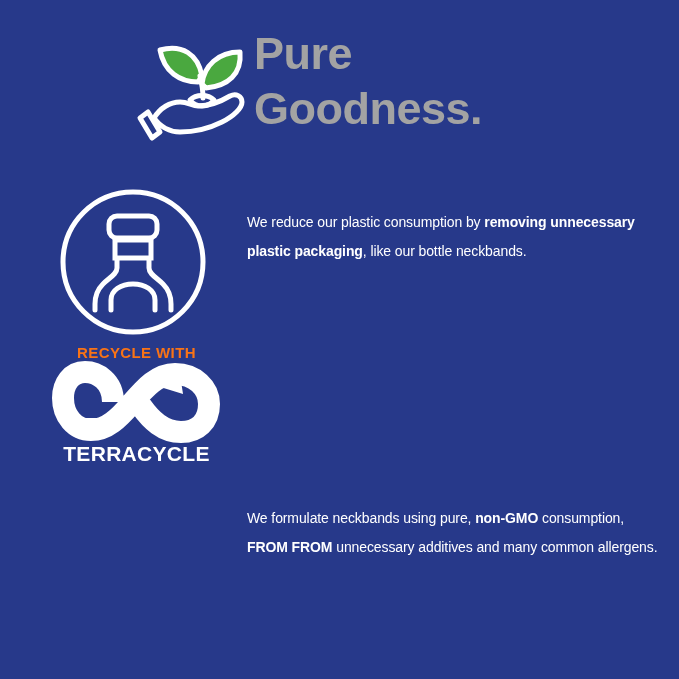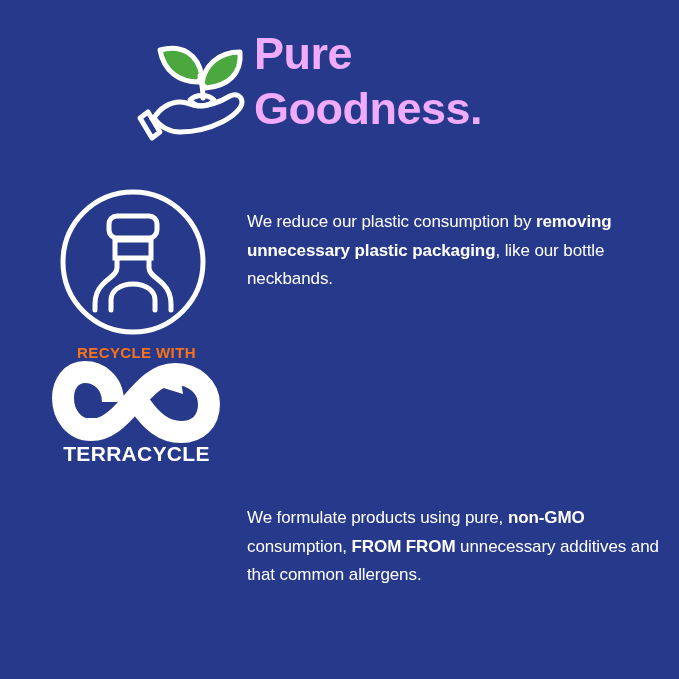--- a/index.html
+++ b/index.html
@@ -34,21 +34,21 @@
     left: 0;
     top: 2px;
     width: 112px;
     height: 112px;
   }
   .brand-title {
     position: absolute;
     left: 108px;
     top: -4px;
     width: 390px;
-    color: #f0abfc;
+    color: #a3a3a3;
     font-size: 45px;
     font-weight: bold;
     line-height: 55px;
     letter-spacing: -0.5px;
     white-space: pre-line;
   }
 
   
   .row {
     position: absolute;
@@ -65,21 +65,21 @@
     top: 0;
     width: 148px;
     height: 148px;
   }
 
   .row-text {
     position: absolute;
     left: 247px;
     width: 418px;
     color: #ffffff;
-    font-size: 17px;
+    font-size: 14px;
     line-height: 28.5px;
     letter-spacing: -0.1px;
   }
   .row-1 .row-text { top: 20px; }
   .row-2 .row-text { top: 22px; }
   .row-3 .row-text { top: 18px; }
 
   .row-text b { font-weight: bold; }
 
   
@@ -199,17 +199,17 @@
 
           <circle cx="146" cy="62" r="5" fill="#ffffff"></circle>
         </svg>
       </div>
       <div class="tc-bottom">TERRACYCLE</div>
     </div>
   </div>
 
   <div class="row row-3">
     <div class="row-text">
-      <span>We formulate products using pure, </span><b>non-GMO</b><span> consumption, </span><b>FROM FROM</b><span> unnecessary additives and that common allergens.</span>
+      <span>We formulate neckbands using pure, </span><b>non-GMO</b><span> consumption, </span><b>FROM FROM</b><span> unnecessary additives and many common allergens.</span>
     </div>
   </div>
 
 </div>
 
 </body></html>

